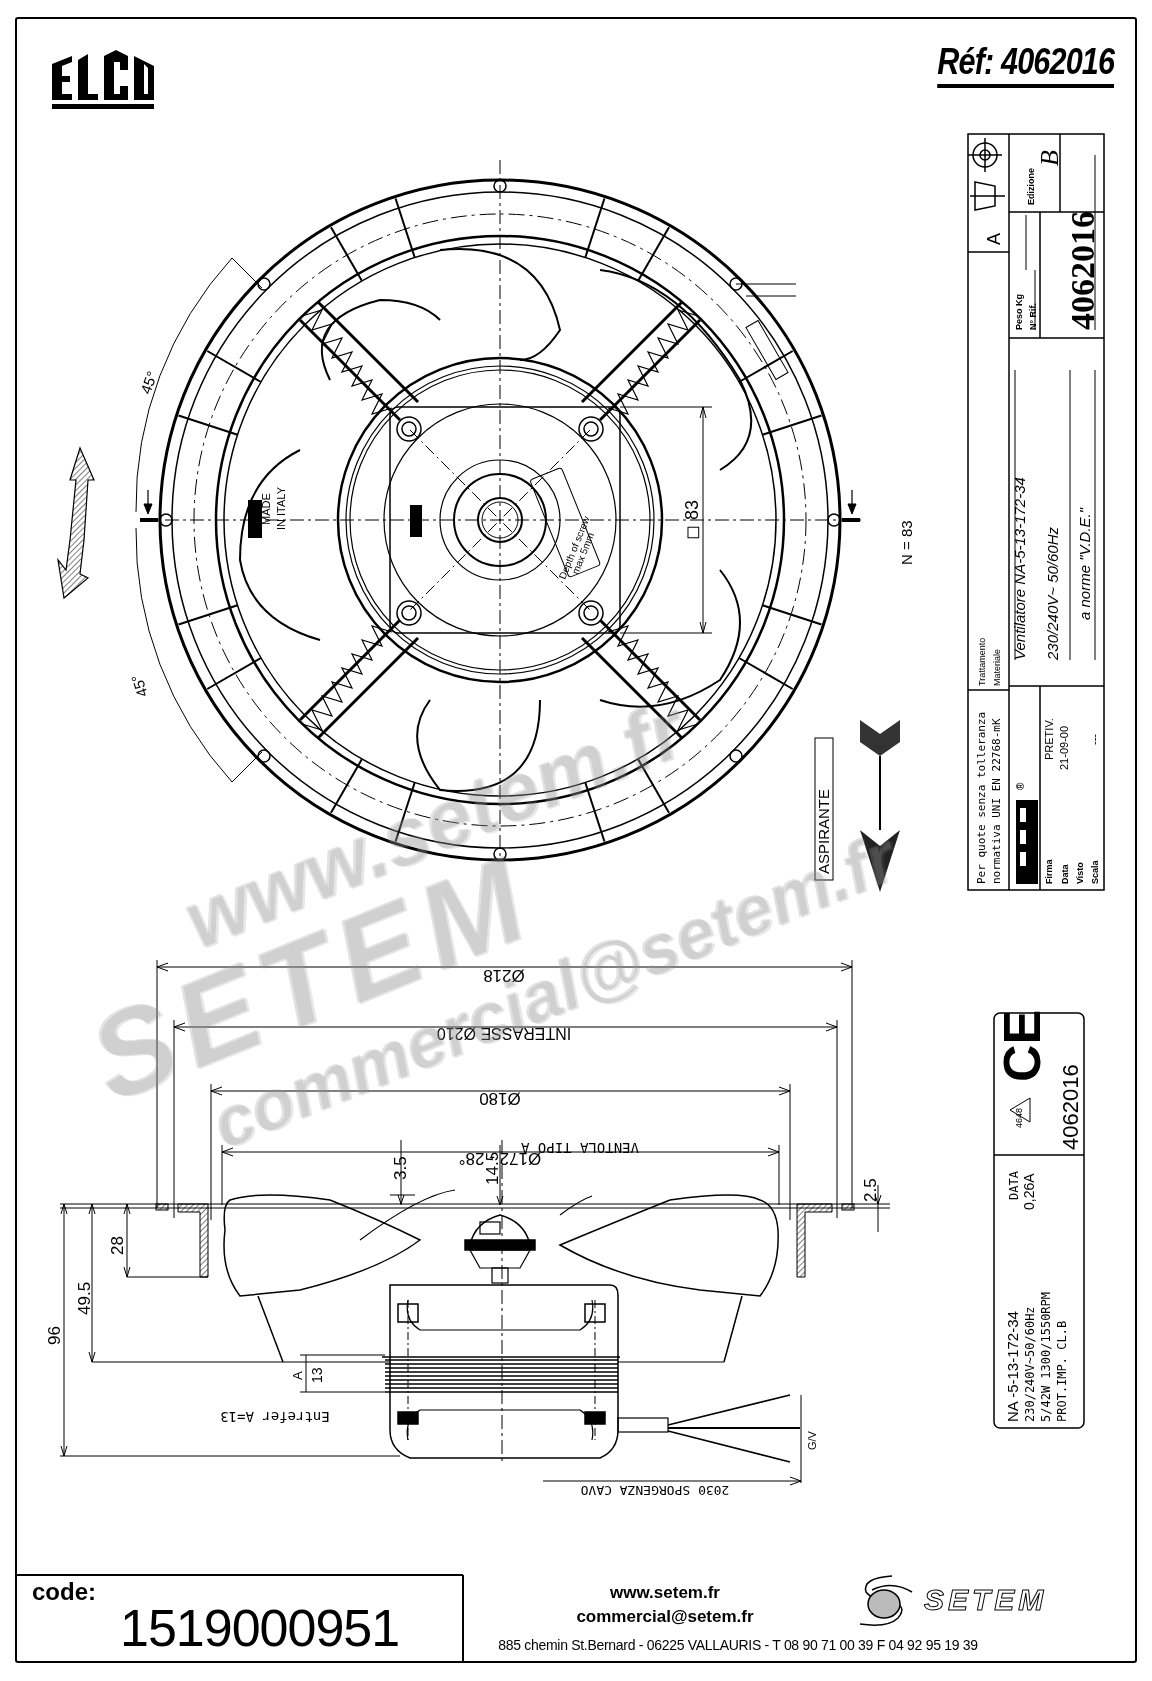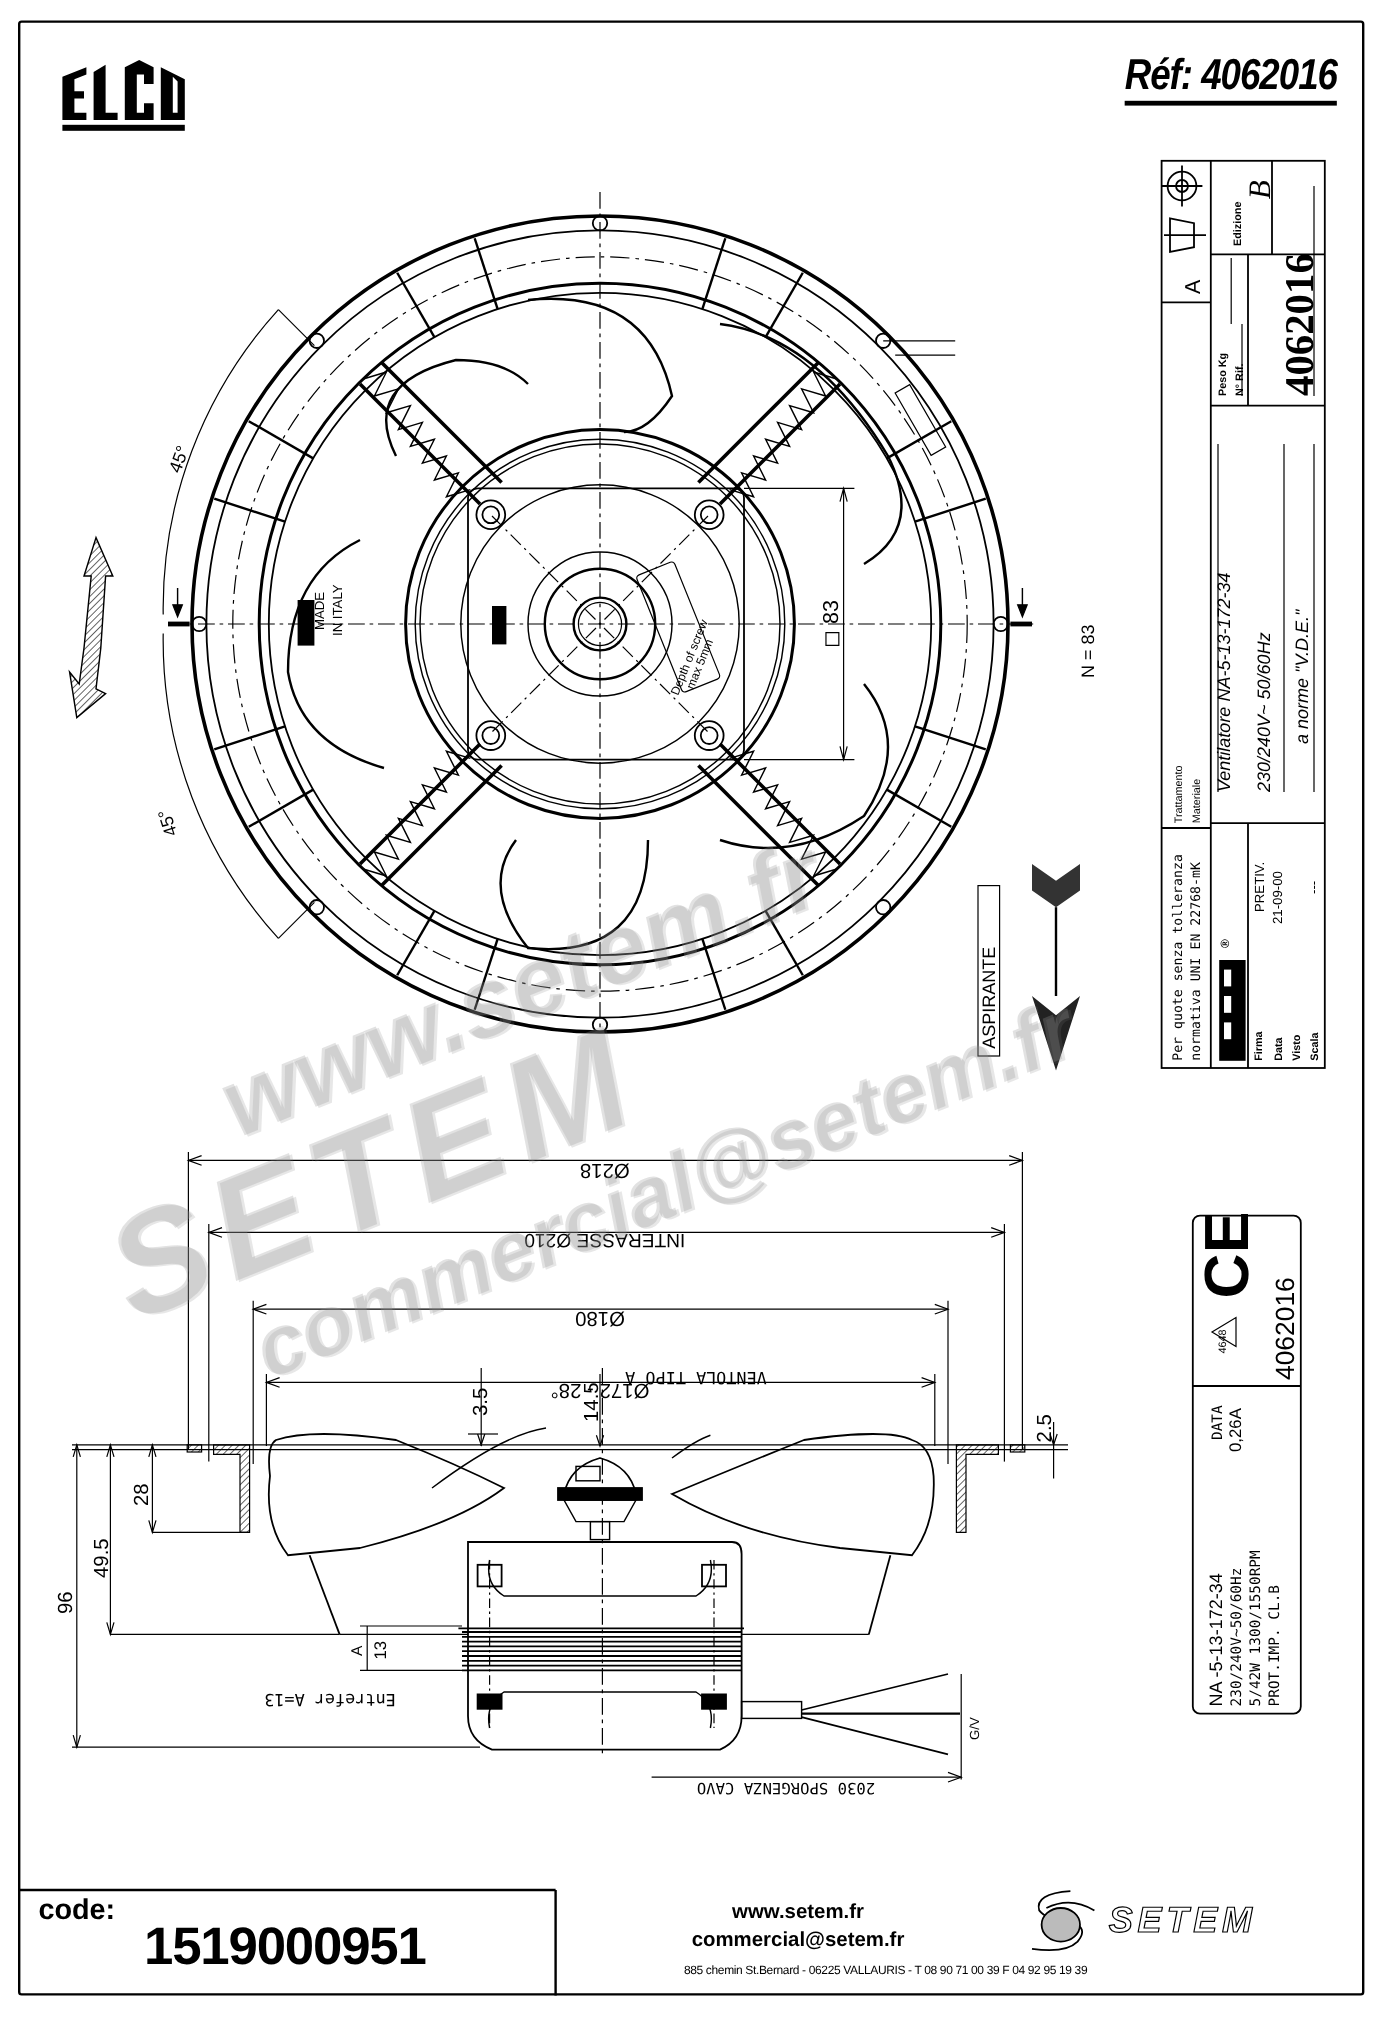--- a/index.html
+++ b/index.html
@@ -6,23 +6,23 @@
   body{width:1152px;height:1681px;position:relative;overflow:hidden;font-family:"Liberation Sans",sans-serif;color:#000;}
   .frame{position:absolute;left:15px;top:17px;width:1122px;height:1646px;border:2px solid #000;border-radius:3px;box-sizing:border-box;}
   .elco-logo{position:absolute;left:50px;top:50px;width:180px;height:60px;}
   .ref{position:absolute;right:38px;top:42px;font-size:36px;font-weight:bold;font-style:italic;letter-spacing:-1px;border-bottom:4px solid #000;line-height:40px;padding-bottom:2px;transform:scaleX(0.85);transform-origin:right;}
   .drawing{position:absolute;left:0;top:0;width:1152px;height:1681px;}
   .watermark{position:absolute;pointer-events:none;color:rgba(150,150,150,0.28);font-weight:bold;font-style:italic;white-space:nowrap;text-shadow:2px 2px 0 rgba(120,120,120,0.18);}
   .wm1{left:70px;top:1000px;font-size:120px;transform:rotate(-22deg);transform-origin:left top;letter-spacing:10px;}
   .wm2{left:170px;top:880px;font-size:82px;transform:rotate(-22deg);transform-origin:left top;}
   .wm3{left:200px;top:1090px;font-size:70px;transform:rotate(-22deg);transform-origin:left top;}
   .code-label{position:absolute;left:32px;top:1578px;font-size:24px;font-weight:bold;}
-  .code-value{position:absolute;left:120px;top:1598px;font-size:44px;font-weight:bold;letter-spacing:-1px;}
+  .code-value{position:absolute;left:120px;top:1598px;font-size:52px;font-weight:normal;letter-spacing:-1px;}
   .contact{position:absolute;left:500px;top:1581px;width:330px;text-align:center;font-size:17px;font-weight:bold;line-height:24px;}
-  .address{position:absolute;left:463px;top:1637px;width:550px;text-align:center;font-size:10px;letter-spacing:-0.3px;}
+  .address{position:absolute;left:463px;top:1637px;width:550px;text-align:center;font-size:14px;letter-spacing:-0.3px;}
   .setem-logo{position:absolute;left:852px;top:1570px;width:260px;height:60px;}
 </style>
 </head>
 <body>
 
 <div class="frame"></div>
 
 <svg class="elco-logo" viewBox="0 0 180 60">
   <g fill="#000">
     <path d="M2 14 L22 6 L22 12 L12 16 L12 26 L20 26 L20 32 L12 32 L12 44 L22 44 L22 50 L2 50 Z"></path>

